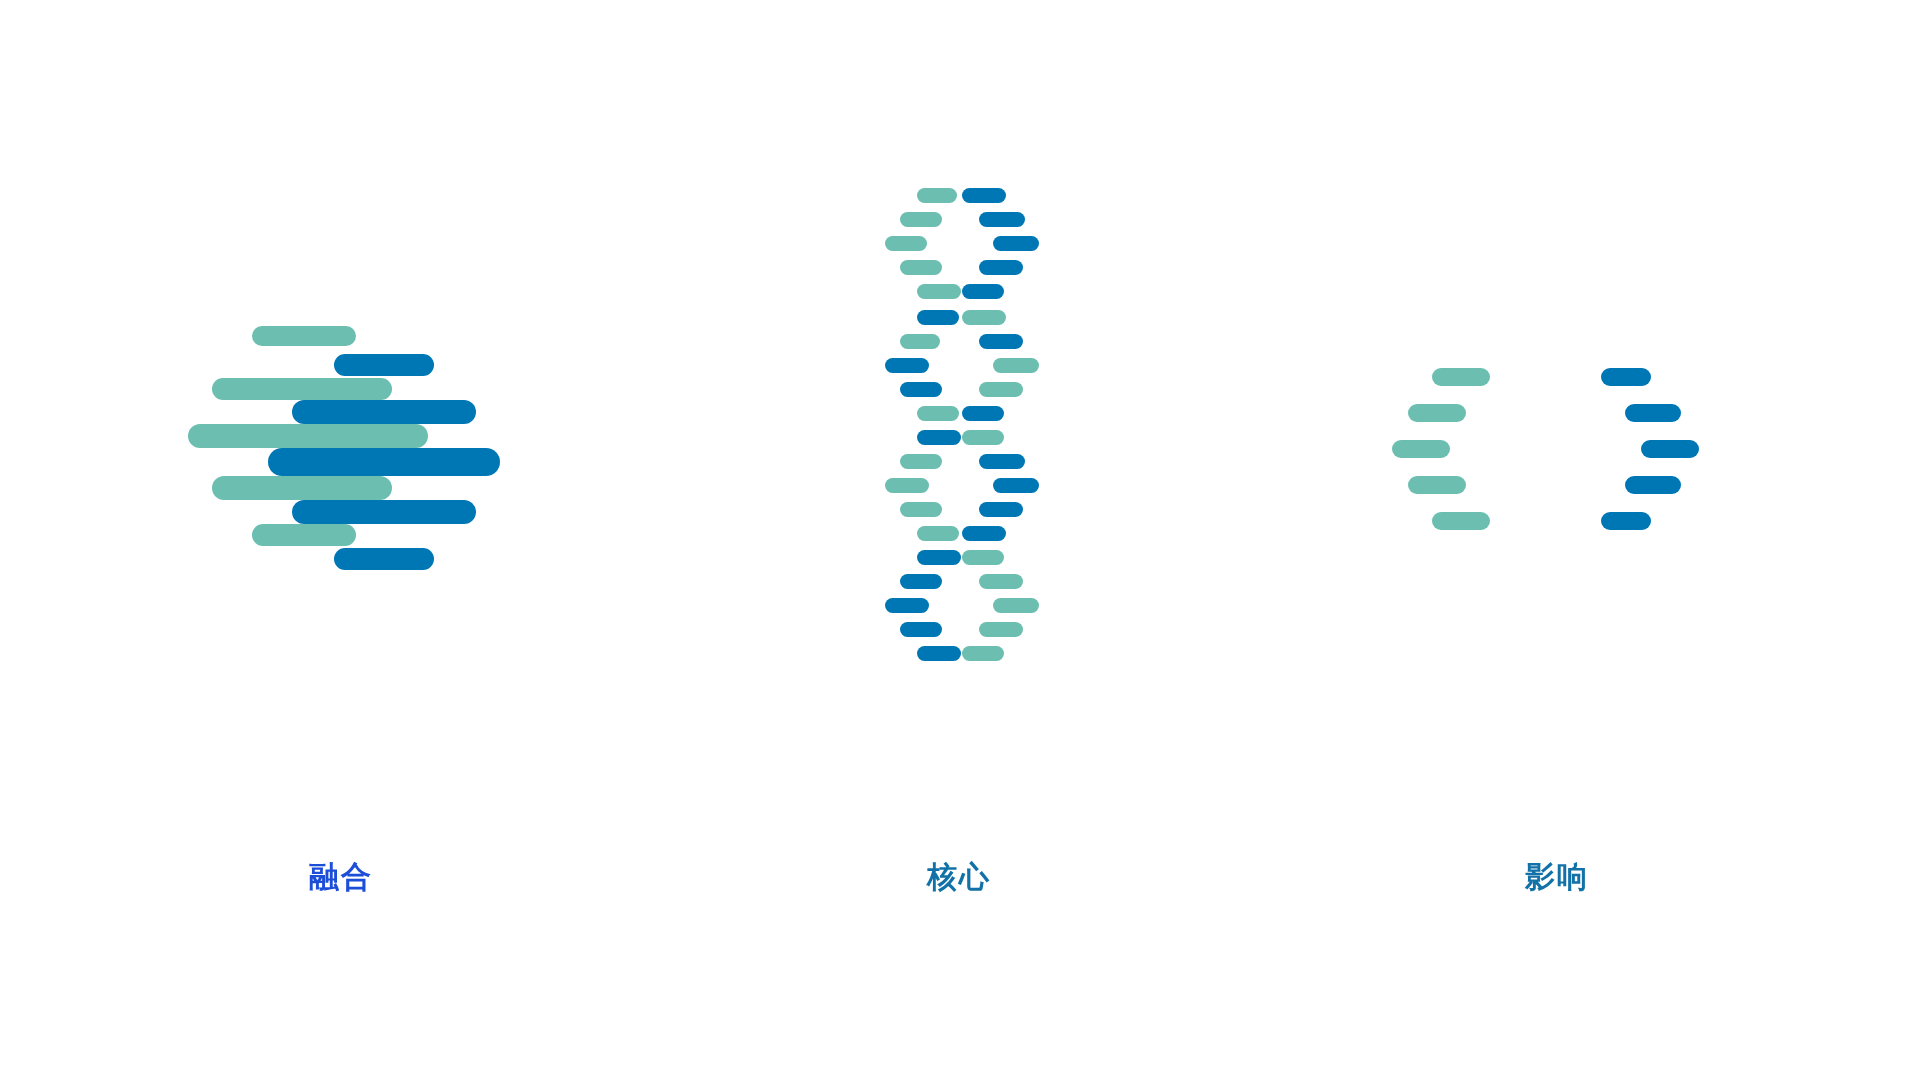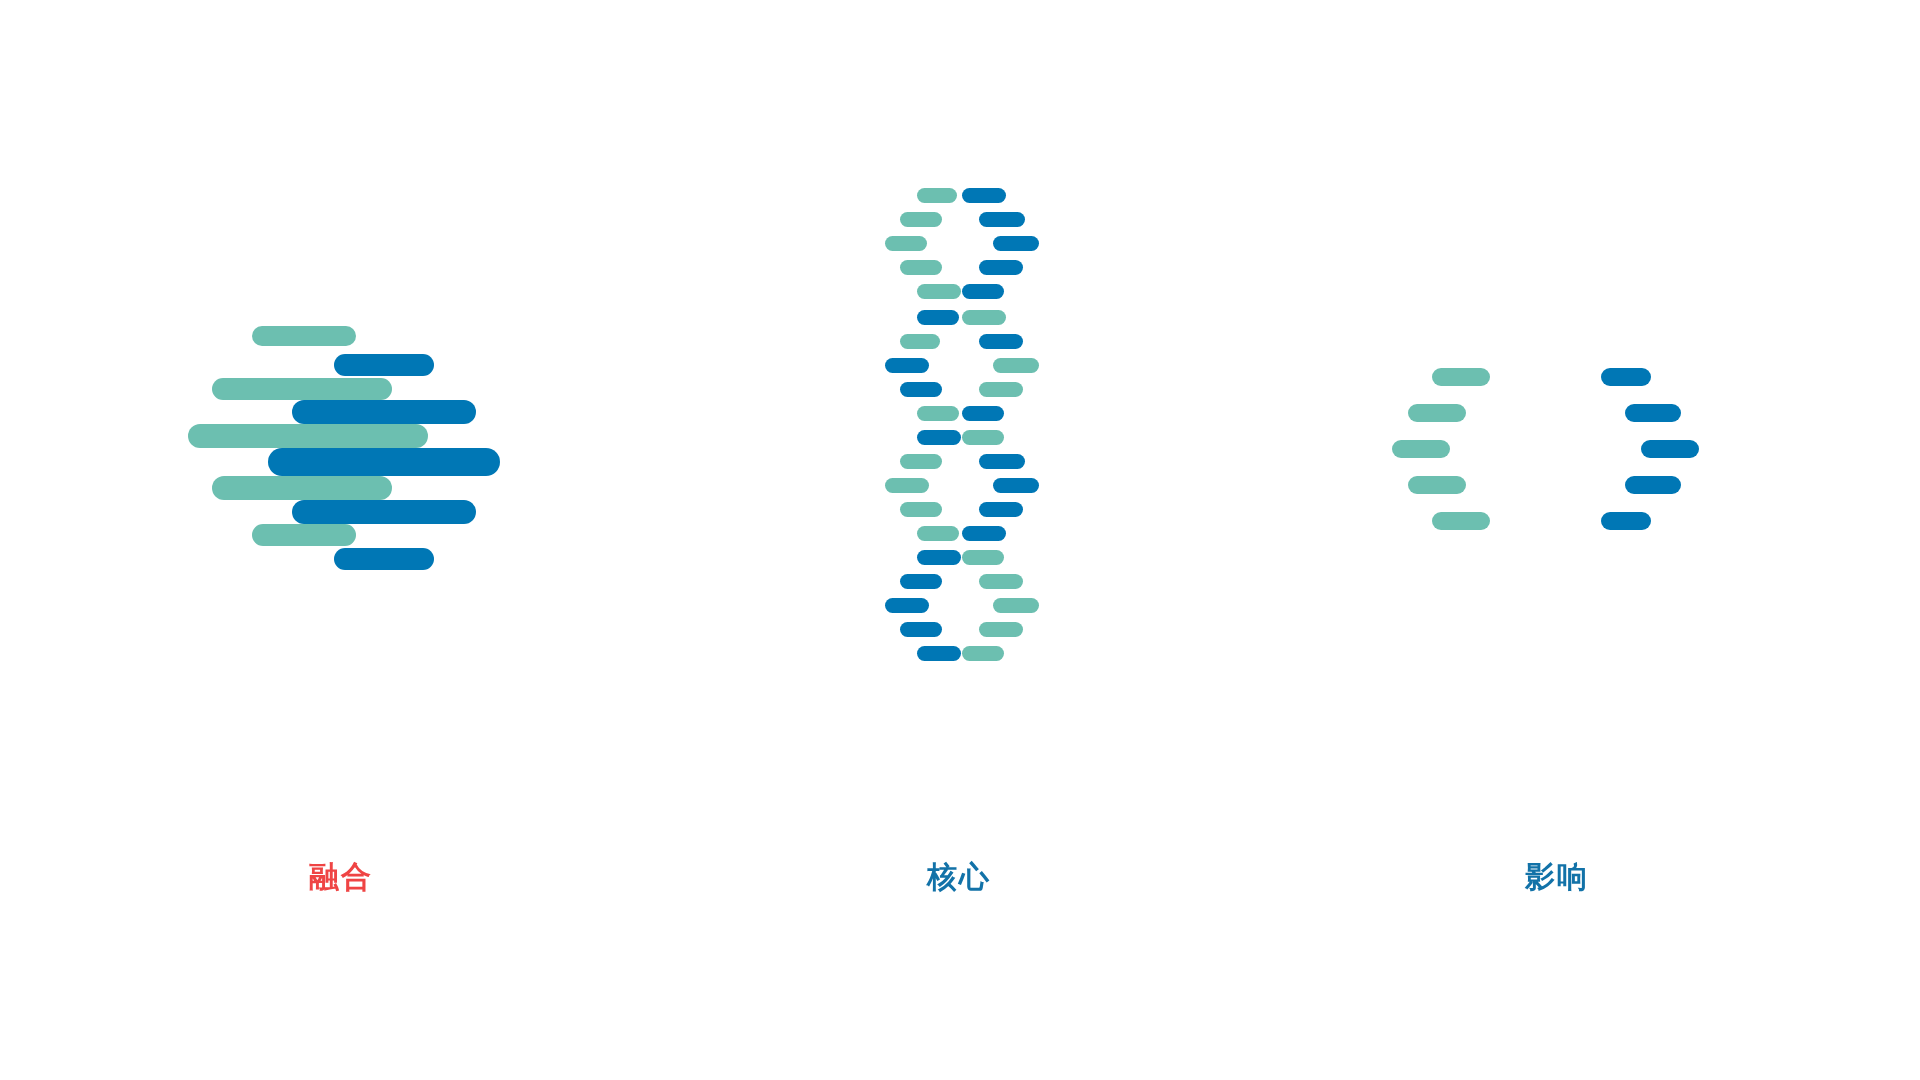--- a/index.html
+++ b/index.html
@@ -58,21 +58,21 @@
         <div class="bar" style="left: 334px; top: 354px; width: 100px; height: 22px; background: rgb(0, 119, 181);"></div>
         <div class="bar" style="left: 212px; top: 378px; width: 180px; height: 22px; background: rgb(108, 191, 176);"></div>
         <div class="bar" style="left: 292px; top: 400px; width: 184px; height: 24px; background: rgb(0, 119, 181);"></div>
         <div class="bar" style="left: 188px; top: 424px; width: 240px; height: 24px; background: rgb(108, 191, 176);"></div>
         <div class="bar" style="left: 268px; top: 448px; width: 232px; height: 28px; background: rgb(0, 119, 181);"></div>
         <div class="bar" style="left: 212px; top: 476px; width: 180px; height: 24px; background: rgb(108, 191, 176);"></div>
         <div class="bar" style="left: 292px; top: 500px; width: 184px; height: 24px; background: rgb(0, 119, 181);"></div>
         <div class="bar" style="left: 252px; top: 524px; width: 104px; height: 22px; background: rgb(108, 191, 176);"></div>
         <div class="bar" style="left: 334px; top: 548px; width: 100px; height: 22px; background: rgb(0, 119, 181);"></div>
       </div>
-      <div class="glyph-label" style="top: 862px; left: 0px; color: #ef4444; width: 682px; text-align: center;">融合</div>
+      <div class="glyph-label" style="top: 862px; left: 0px; color: #1d4ed8; width: 682px; text-align: center;">融合</div>
     </div>
     <div class="glyph-group" style="left: 0px; width: 1920px; padding-left: 20px;">
       <div class="glyph-canvas">
         <div class="bar" style="left: 917px; top: 188px; width: 40px; height: 15px; background: rgb(108, 191, 176);"></div>
         <div class="bar" style="left: 962px; top: 188px; width: 44px; height: 15px; background: rgb(0, 119, 181);"></div>
         <div class="bar" style="left: 900px; top: 212px; width: 42px; height: 15px; background: rgb(108, 191, 176);"></div>
         <div class="bar" style="left: 979px; top: 212px; width: 46px; height: 15px; background: rgb(0, 119, 181);"></div>
         <div class="bar" style="left: 885px; top: 236px; width: 42px; height: 15px; background: rgb(108, 191, 176);"></div>
         <div class="bar" style="left: 993px; top: 236px; width: 46px; height: 15px; background: rgb(0, 119, 181);"></div>
         <div class="bar" style="left: 900px; top: 260px; width: 42px; height: 15px; background: rgb(108, 191, 176);"></div>

